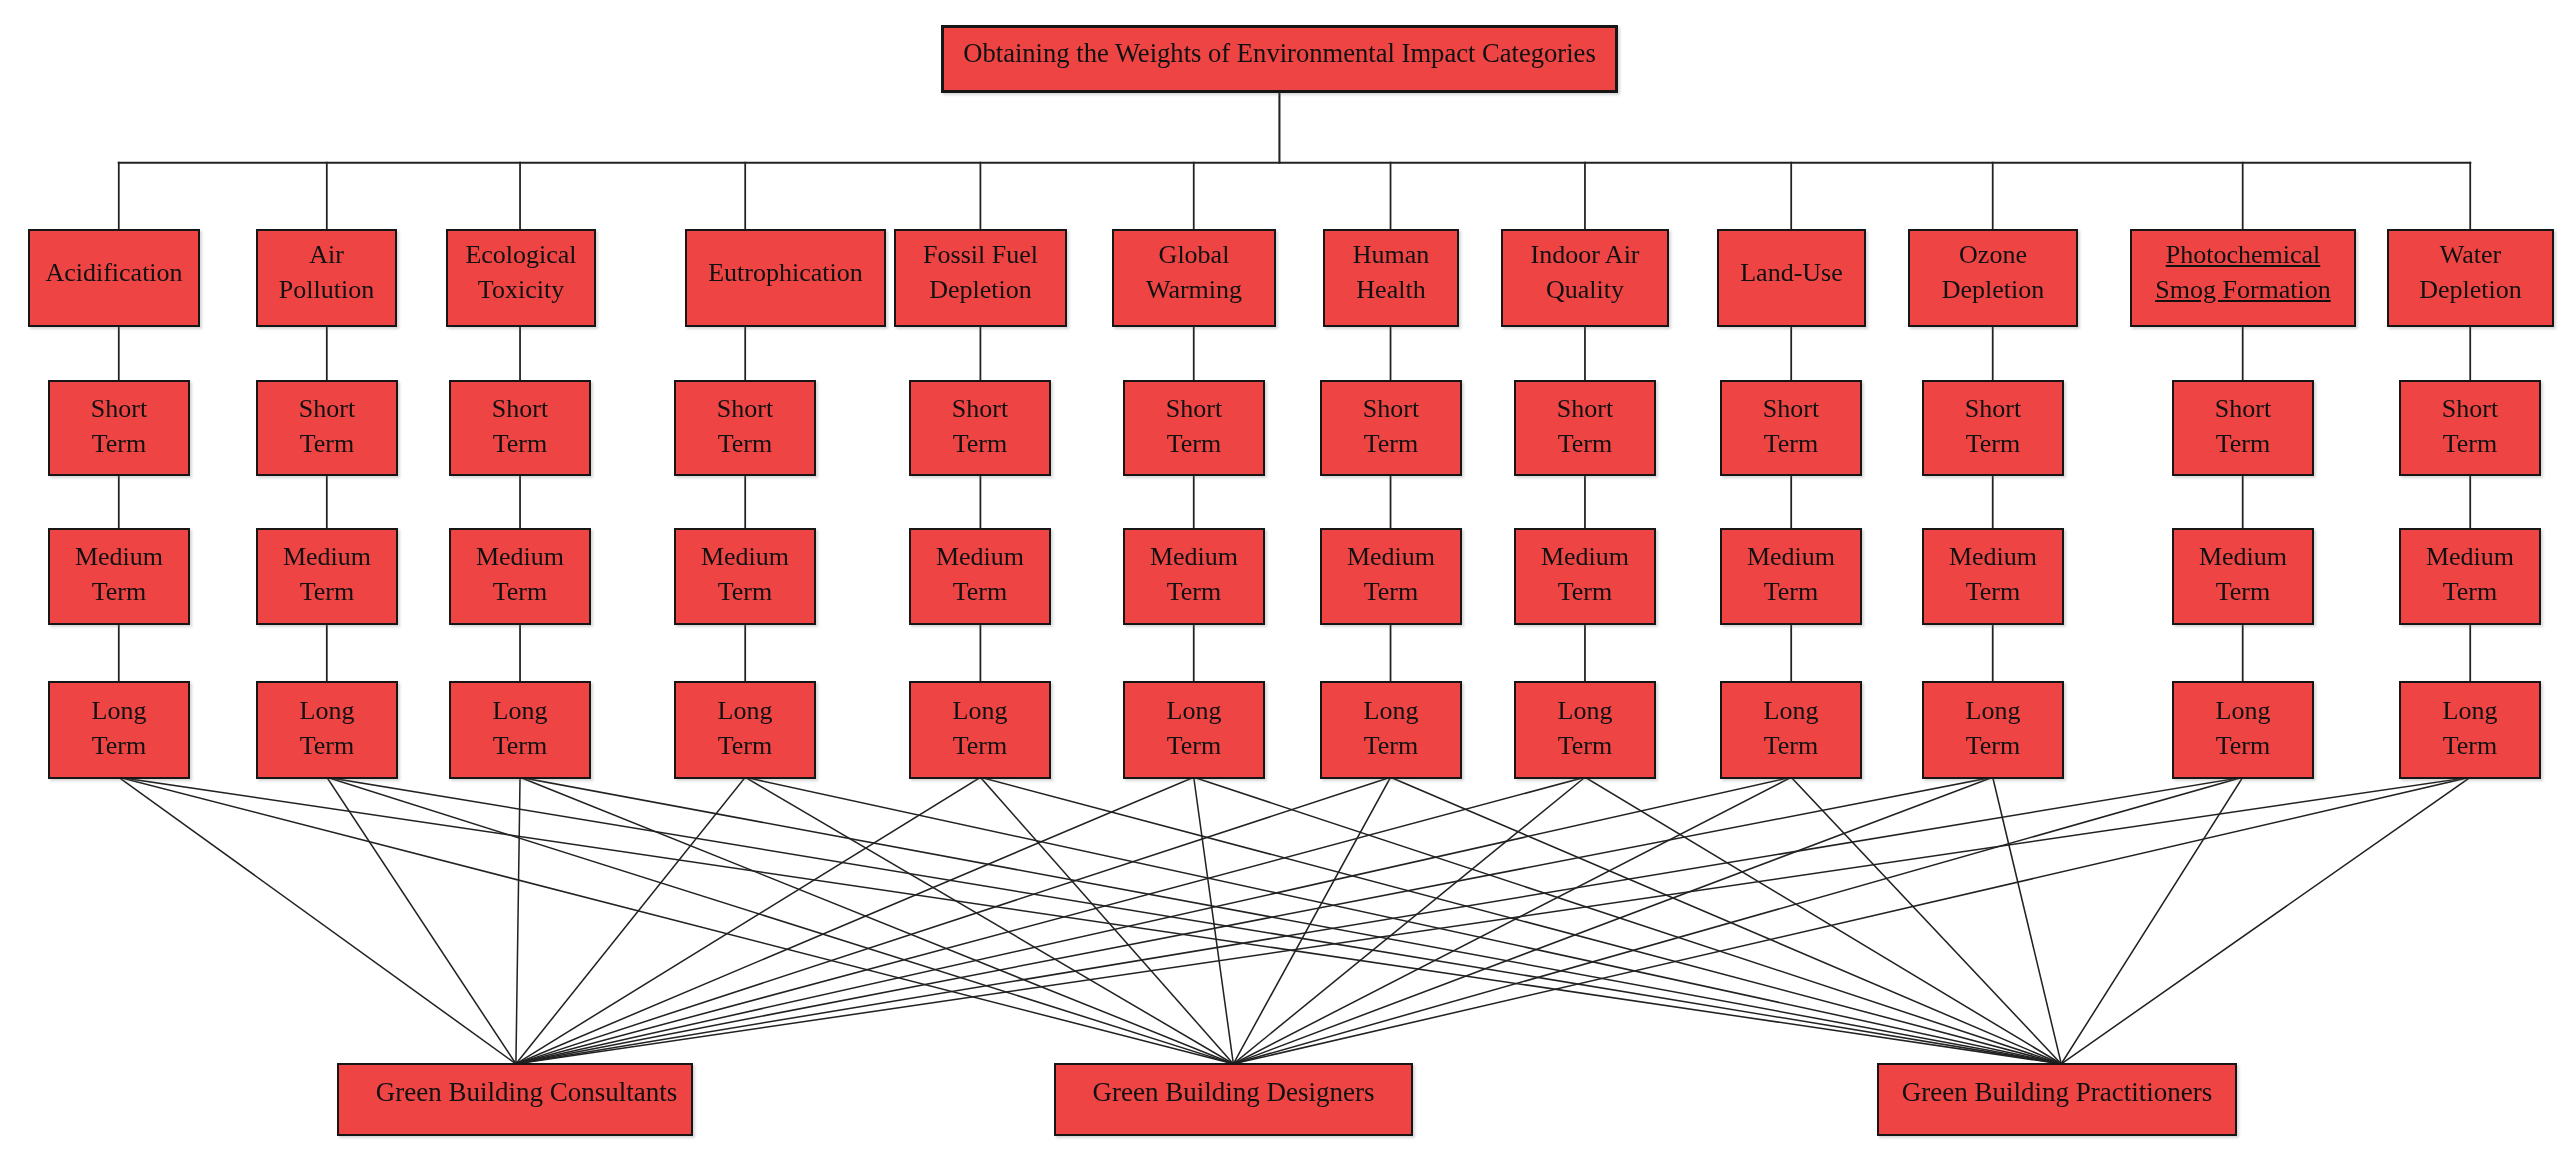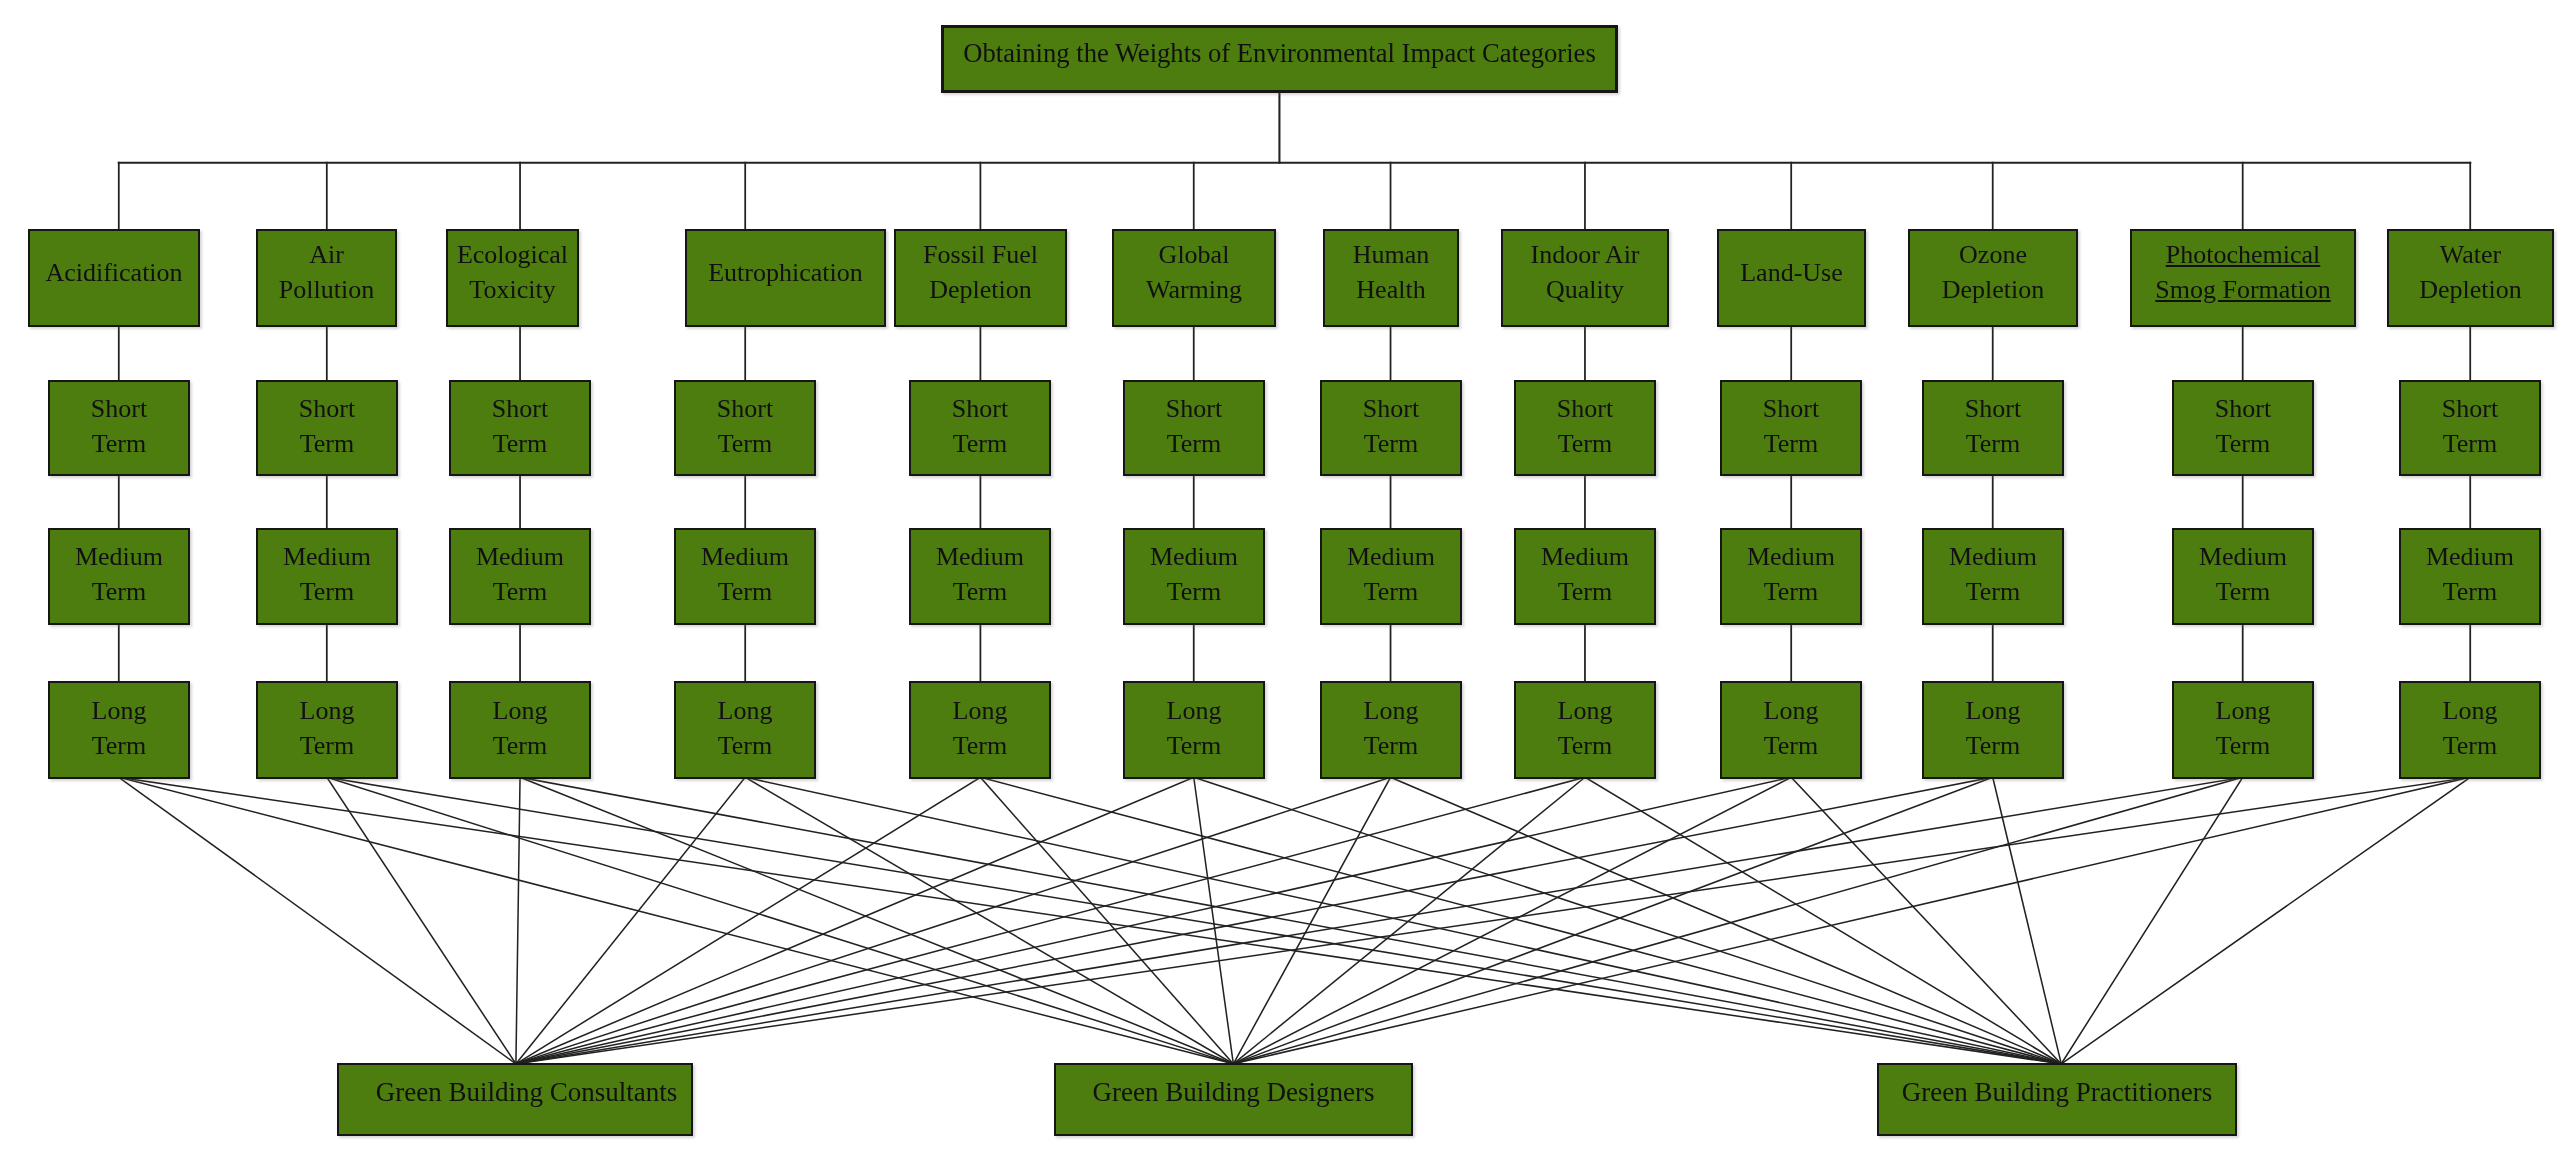--- a/index.html
+++ b/index.html
@@ -17,21 +17,21 @@
     color: #111111;
   }
   #connectors {
     position: absolute;
     left: 0; top: 0;
     z-index: 0;
   }
   .box {
     position: absolute;
     box-sizing: border-box;
-    background: #4d7c0f;
+    background: #ef4444;
     border: 2.4px solid #161616;
     display: flex;
     flex-direction: column;
     align-items: center;
     justify-content: center;
     text-align: center;
     font-size: 26px;
     line-height: 35px;
     z-index: 1;
     box-shadow: 1.8px 2.4px 2.4px rgba(110,110,110,0.28);
@@ -181,21 +181,21 @@
         <span>Term</span>
       </div>
       <div class="box term" style="left: 256px; top: 528px; width: 142px; height: 97px;">
         <span>Medium</span>
         <span>Term</span>
       </div>
       <div class="box term" style="left: 256px; top: 681px; width: 142px; height: 98px;">
         <span>Long</span>
         <span>Term</span>
       </div>
-      <div class="box cat" style="left: 446px; top: 229px; width: 133px; height: 98px;">
+      <div class="box cat" style="left: 446px; top: 229px; width: 150px; height: 98px;">
         <span>Ecological</span>
         <span>Toxicity</span>
       </div>
       <div class="box term" style="left: 449px; top: 380px; width: 142px; height: 96px;">
         <span>Short</span>
         <span>Term</span>
       </div>
       <div class="box term" style="left: 449px; top: 528px; width: 142px; height: 97px;">
         <span>Medium</span>
         <span>Term</span>

